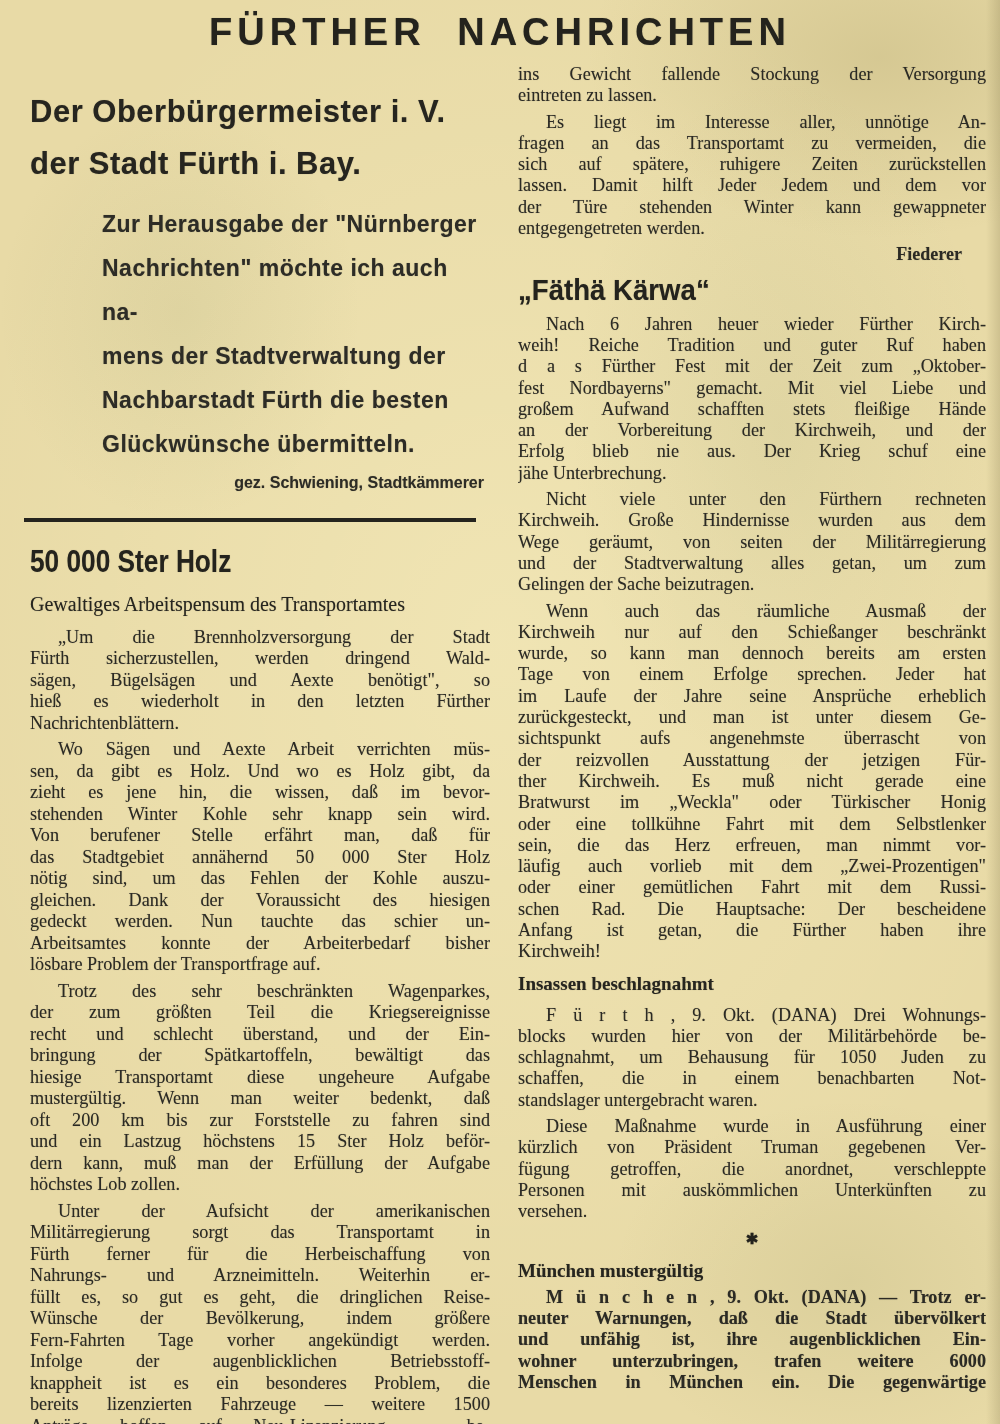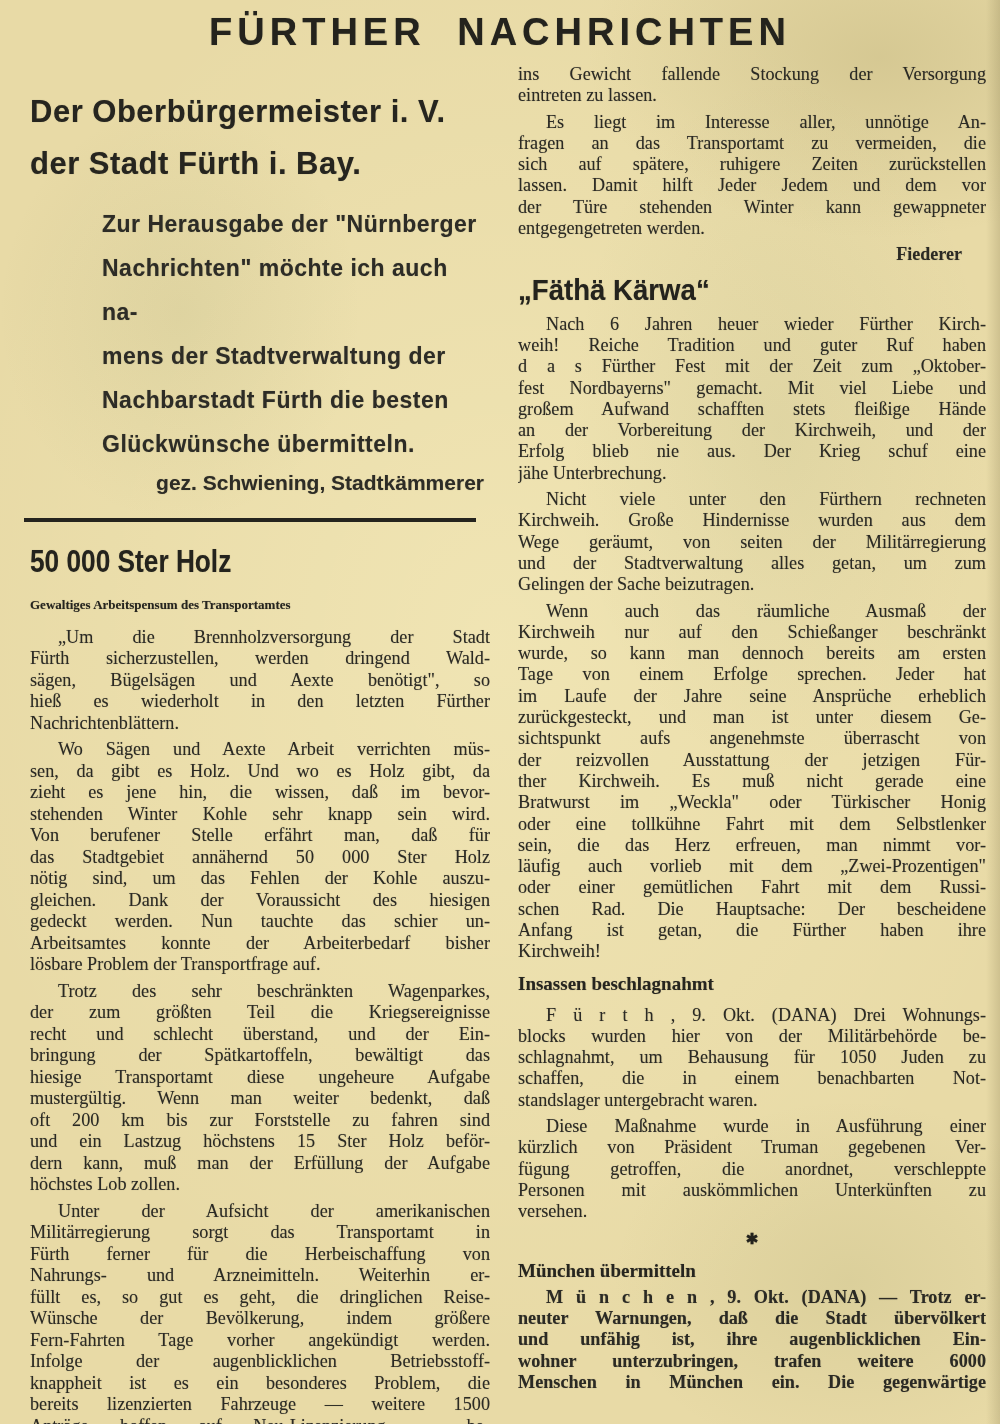--- a/index.html
+++ b/index.html
@@ -54,38 +54,38 @@
   }
   .proc-body{
     margin-top:12px;padding-left:72px;
     font-family:"Liberation Sans", sans-serif;
     font-weight:700;font-size:23px;line-height:44px;
     letter-spacing:.5px;color:#2d2c26;
   }
   .proc-sig{
     margin-top:6px;
     font-family:"Liberation Sans", sans-serif;
-    font-weight:700;font-size:21px;
+    font-weight:700;font-size:16px;
     text-align:right;padding-right:6px;color:#2d2c26;
   }
   .rule{
     height:4px;background:#25241e;border:0;
     margin:24px 14px 0 -6px;
   }
 
   
   .headline-holz{
     margin-top:22px;
     font-family:"Liberation Sans", sans-serif;
     font-weight:700;font-size:32px;line-height:34px;
     transform:scaleX(.82);transform-origin:left center;
     white-space:nowrap;color:#24231d;letter-spacing:0;
   }
   .subhead{
-    font-weight:700;font-size:13px;line-height:25px;
+    font-weight:400;font-size:20px;line-height:25px;
     margin-top:14px;color:#26251f;
   }
   .headline-kaerwa{
     font-family:"Liberation Sans", sans-serif;
     font-weight:700;font-size:30px;line-height:36px;
     transform:scaleX(.92);transform-origin:left center;
     white-space:nowrap;margin:6px 0 6px;color:#24231d;
   }
   .subhead-sm{
     font-weight:700;font-size:19px;line-height:25px;
@@ -257,21 +257,21 @@
           <div class="line ind">Diese Maßnahme wurde in Ausführung einer</div>
           <div class="line">kürzlich von Präsident Truman gegebenen Ver-</div>
           <div class="line">fügung getroffen, die anordnet, verschleppte</div>
           <div class="line">Personen mit auskömmlichen Unterkünften zu</div>
           <div class="line last">versehen.</div>
         </div>
       </div>
 
     <div class="star-sep">✱</div>
 
-    <div class="subhead-sm">München übermitteln</div>
+    <div class="subhead-sm">München mustergültig</div>
     <div class="paras" style="margin-top:2px">
         <div class="para bold">
           <div class="line ind">M ü n c h e n ,  9. Okt. (DANA) — Trotz er-</div>
           <div class="line">neuter Warnungen, daß die Stadt übervölkert</div>
           <div class="line">und unfähig ist, ihre augenblicklichen Ein-</div>
           <div class="line">wohner unterzubringen, trafen weitere 6000</div>
           <div class="line">Menschen in München ein. Die gegenwärtige</div>
         </div>
       </div>
   </div>

